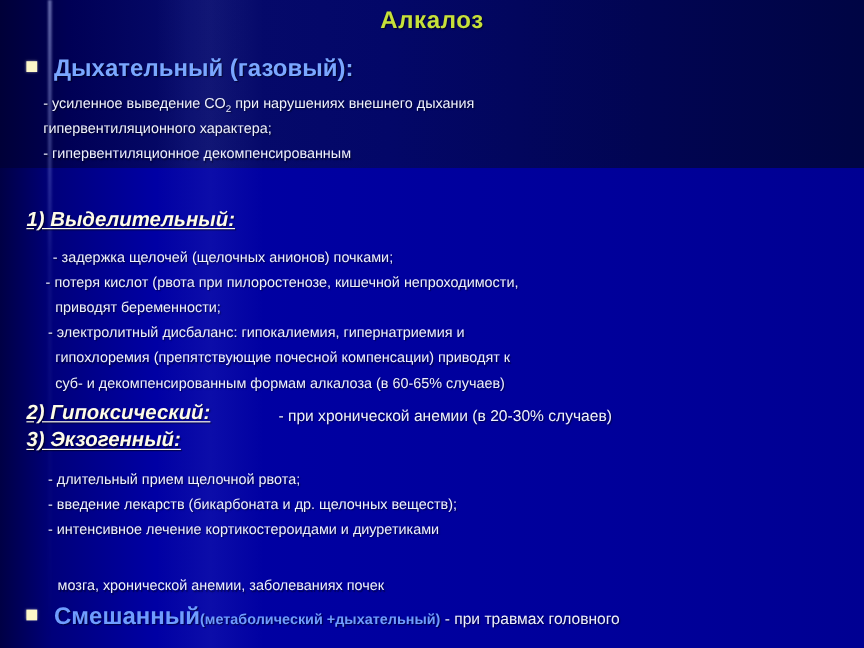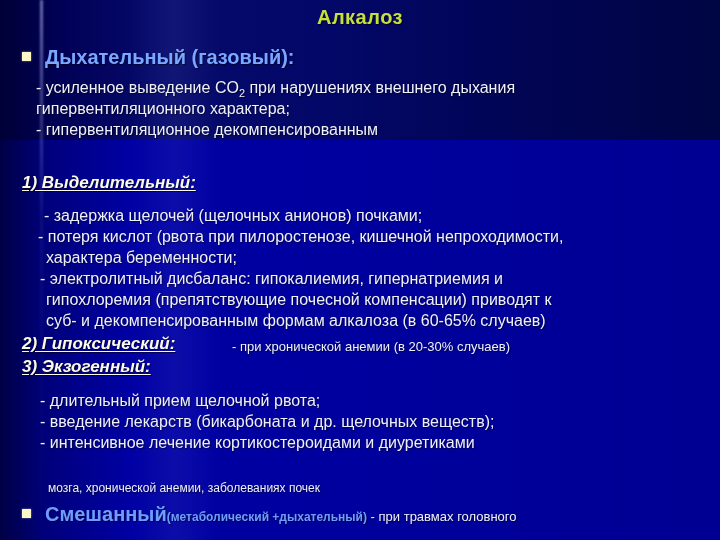--- a/index.html
+++ b/index.html
@@ -91,21 +91,21 @@
     font-weight: bold;
     text-shadow: 1px 1px 1px rgba(0,0,0,0.55);
     white-space: nowrap;
   }
   .h1txt.bright { color: #6f9dff; }
 
   
   .sub {
     position: absolute;
     color: #eef1fb;
-    font-size: 16px;
+    font-size: 12px;
     white-space: nowrap;
     text-shadow: 1px 1px 1px rgba(0,0,0,0.5);
   }
 
   
   .numhead {
     position: absolute;
     color: #fdfbe8;
     font-size: 17px;
     font-weight: bold;
@@ -179,21 +179,21 @@
     </div>
 
     <div class="sub" style="left:36px; top:100px;">  гипервентиляционного  характера;</div>
     <div class="sub" style="left:36px; top:121px;">- гипервентиляционное декомпенсированным</div>
 
 
     <div class="numhead" style="left:22px; top:173px;">1) Выделительный:</div>
 
     <div class="sub" style="left:44px; top:207px;">- задержка щелочей (щелочных анионов) почками;</div>
     <div class="sub" style="left:38px; top:228px;">- потеря кислот (рвота при пилоростенозе, кишечной непроходимости,</div>
-    <div class="sub" style="left:46px; top:249px;">характера беременности;</div>
+    <div class="sub" style="left:46px; top:249px;">приводят беременности;</div>
     <div class="sub" style="left:40px; top:270px;">- электролитный дисбаланс: гипокалиемия, гипернатриемия и</div>
     <div class="sub" style="left:46px; top:291px;">гипохлоремия (препятствующие почесной компенсации) приводят к</div>
     <div class="sub" style="left:46px; top:312px;">суб- и декомпенсированным формам алкалоза (в 60-65% случаев)</div>
 
     <div class="numhead" style="left:22px; top:334px;">2) Гипоксический:</div>
     <div class="numhead-note" style="left:232px; top:339px;">- при хронической анемии (в 20-30% случаев)</div>
 
     <div class="numhead" style="left:22px; top:357px;">3) Экзогенный:</div>
 
     <div class="sub" style="left:40px; top:392px;">- длительный прием щелочной рвота;</div>

